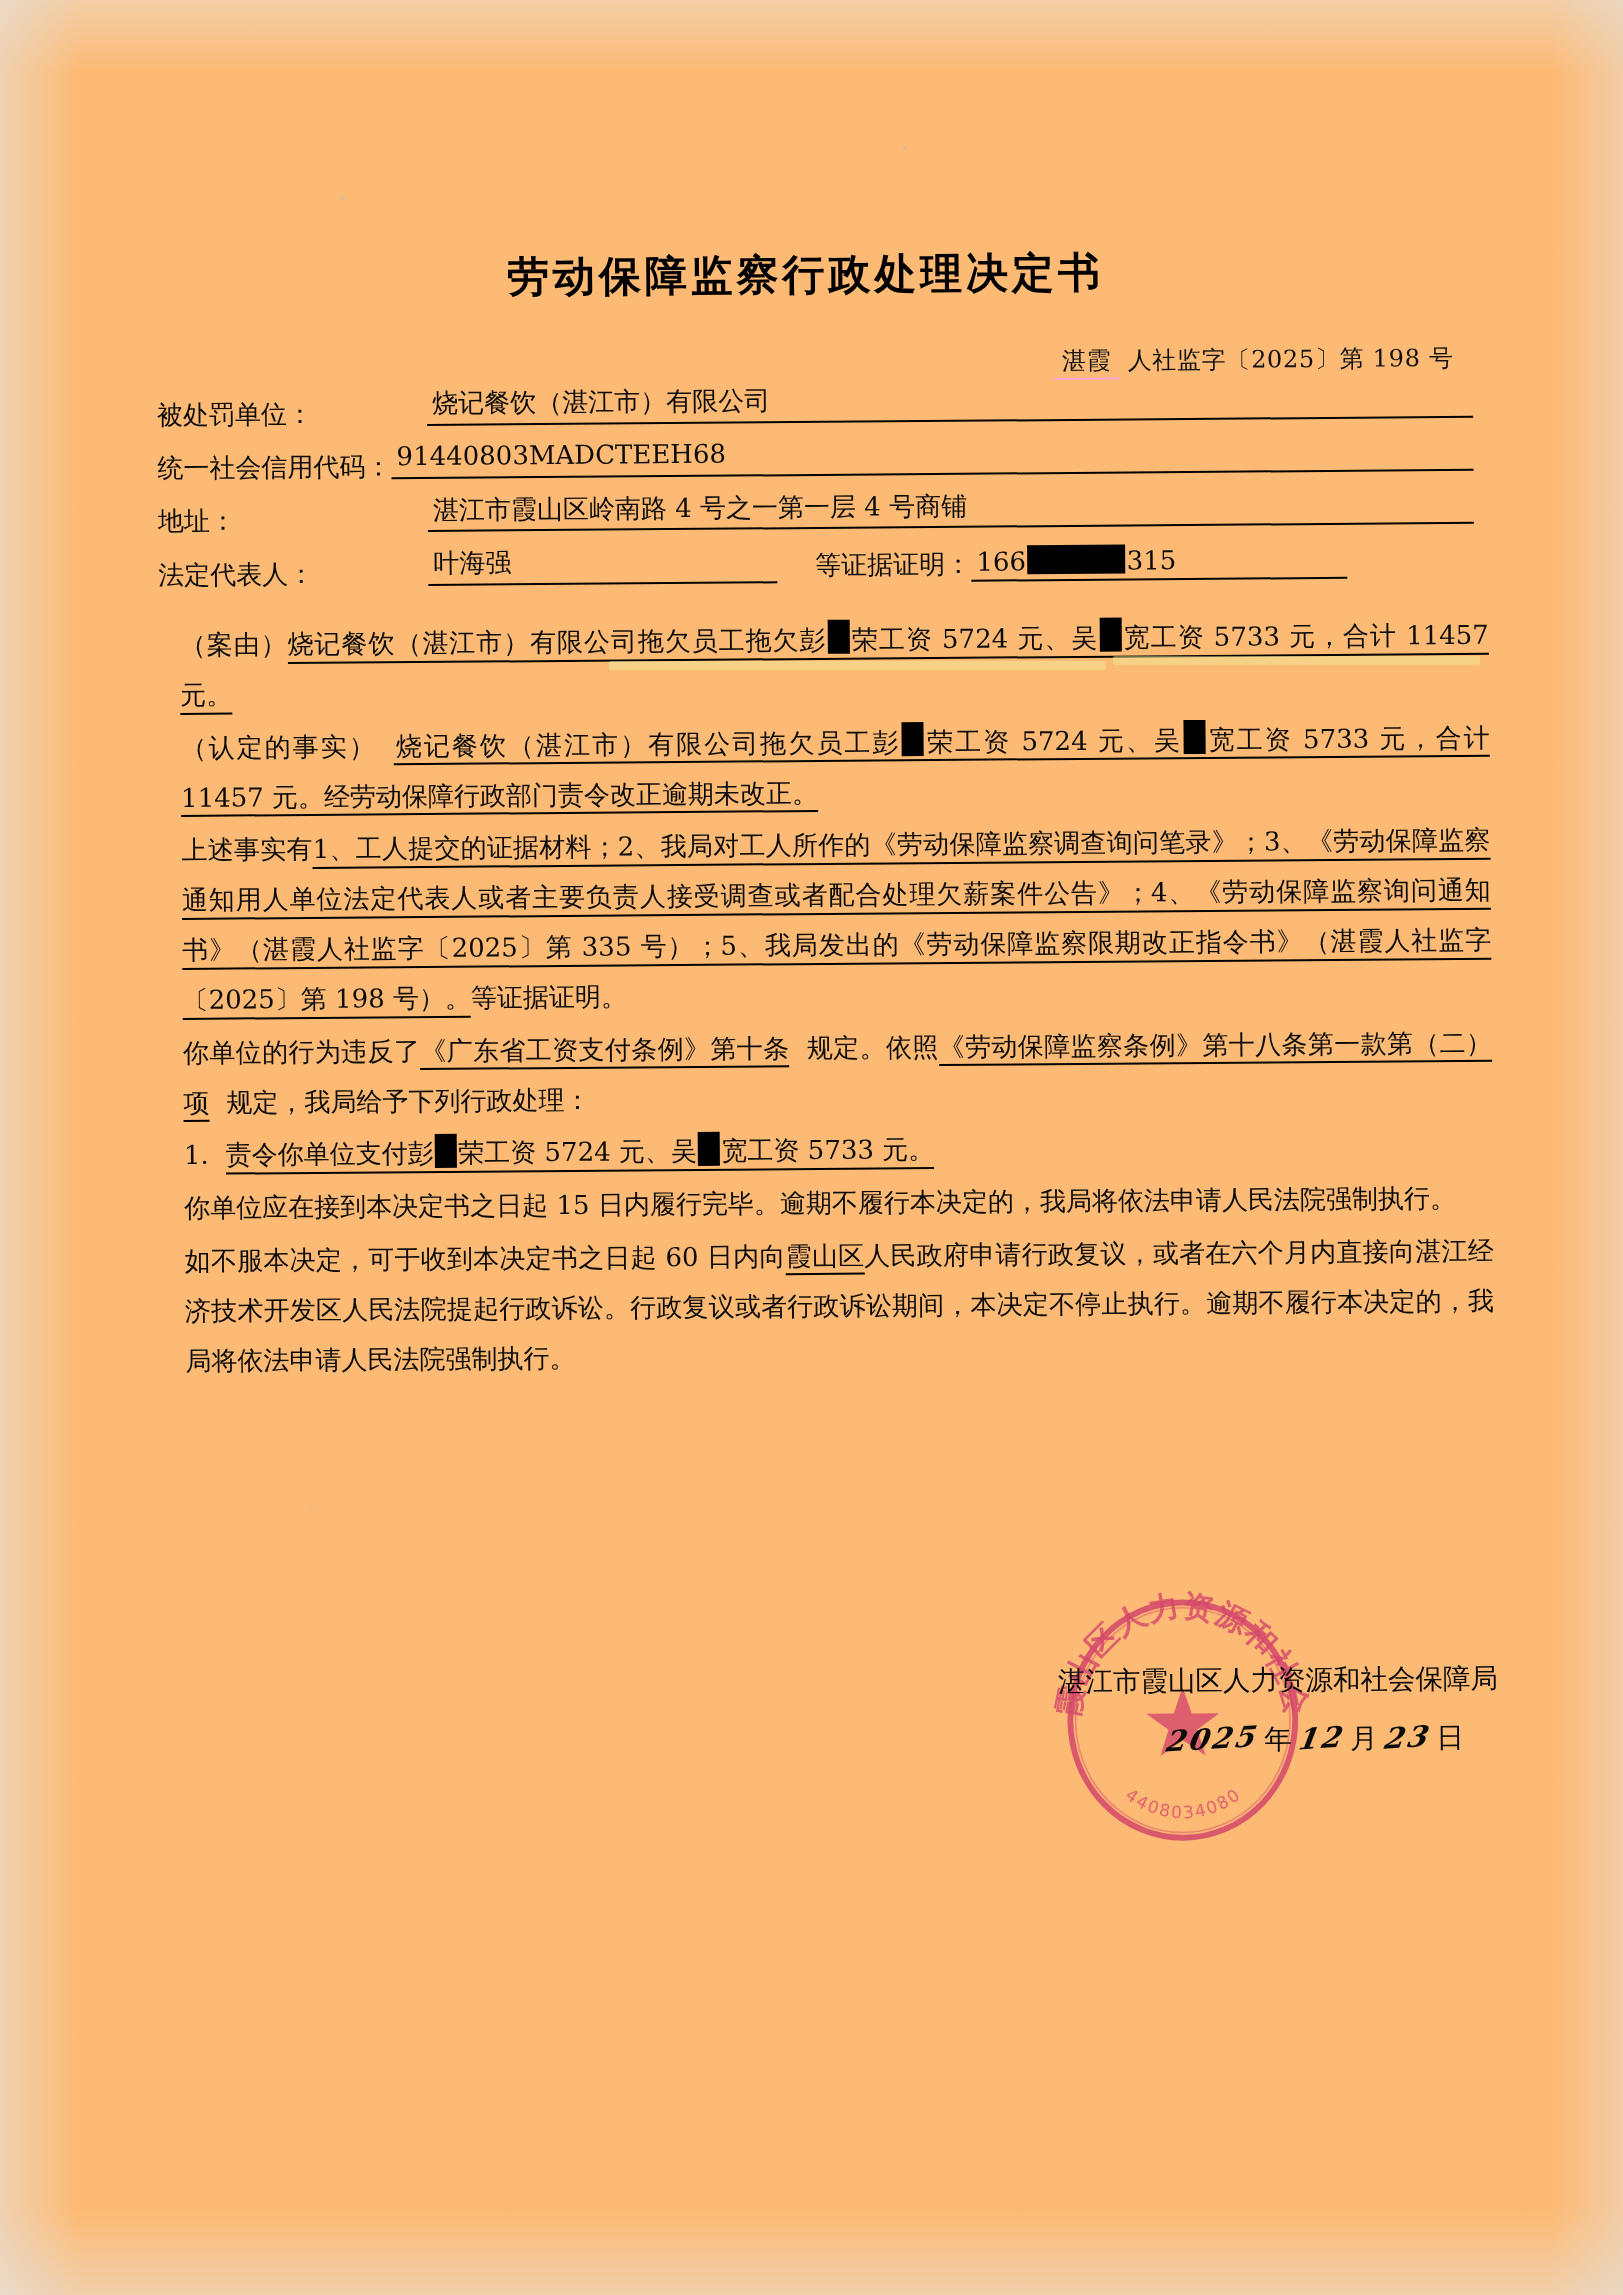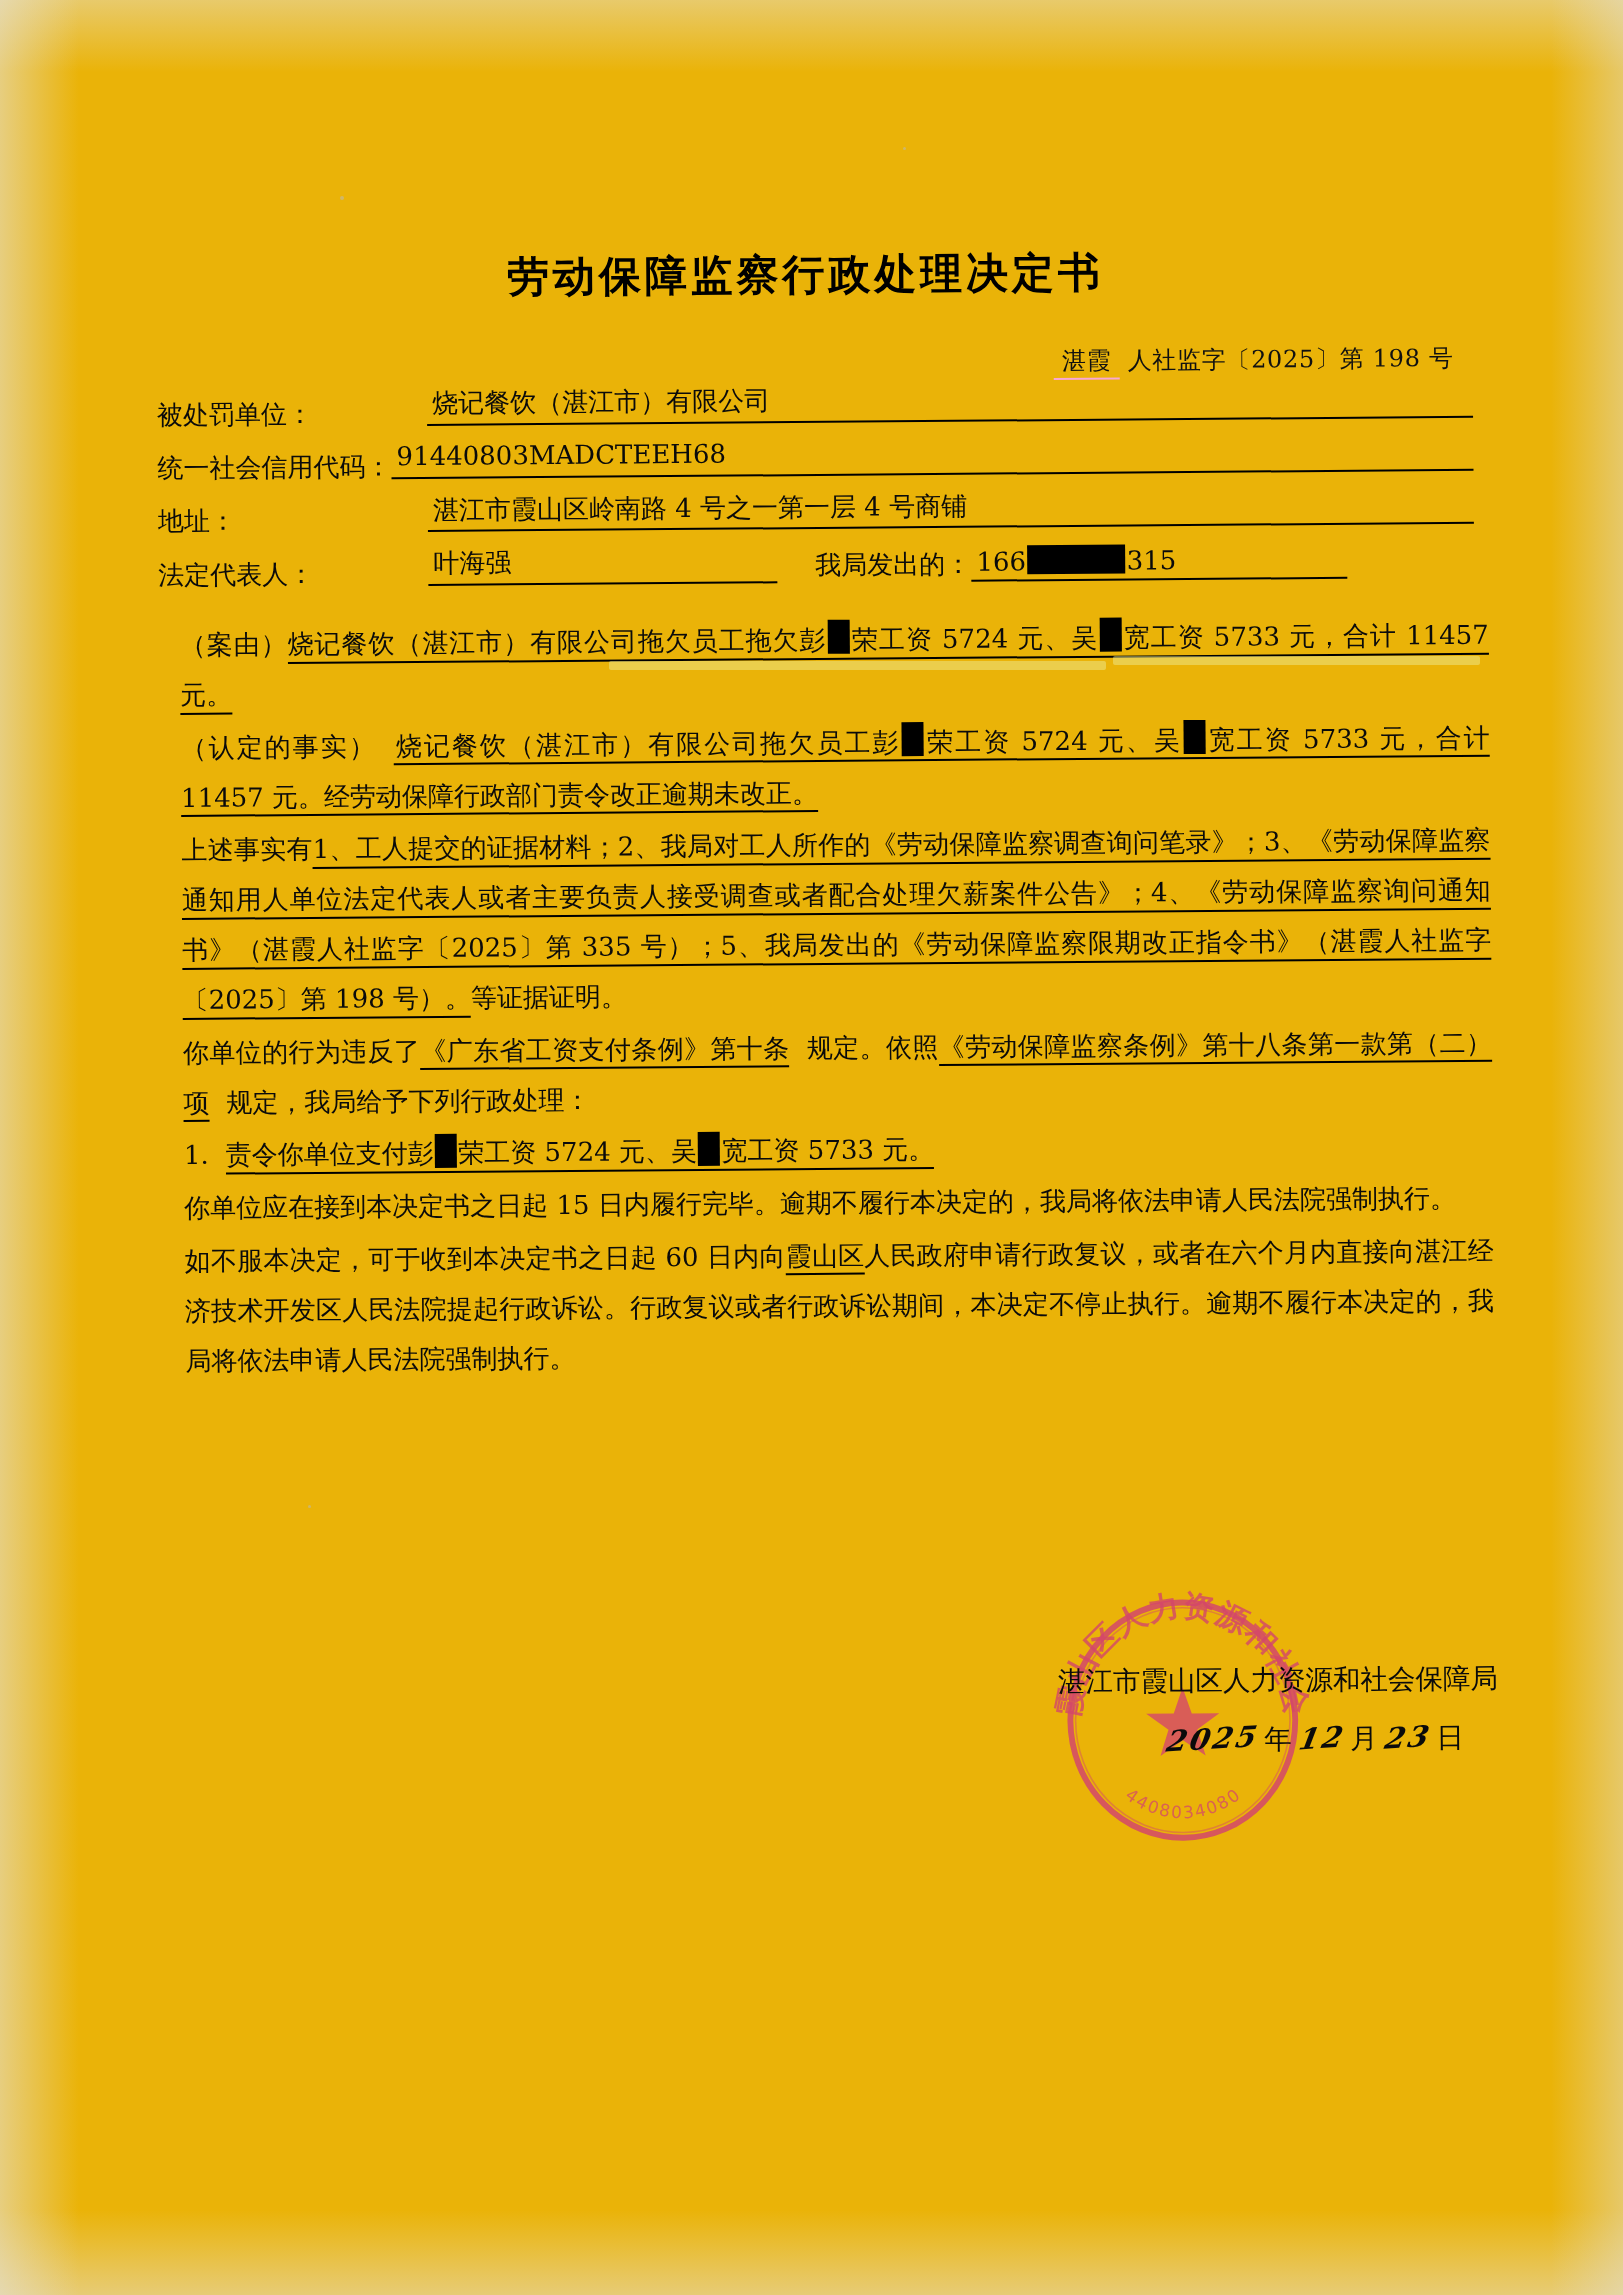--- a/index.html
+++ b/index.html
@@ -1,19 +1,19 @@
 <!DOCTYPE html>
 <html style="font-size:10.5px"><head>
 <meta charset="utf-8">
 <style>
   html,body{margin:0;padding:0;background:#8d8d8d;}
   body{font-family:"DejaVu Serif","Liberation Serif",serif;}
   .page{
     position:relative;width:1623px;height:2295px;
-    background:#eab308;overflow:hidden;
+    background:#fdba74;overflow:hidden;
     box-sizing:border-box;
   }
   
   .paper-tone{
     position:absolute;inset:0;
     background:
       linear-gradient(90deg, rgba(228,228,226,.55) 0px, rgba(255,255,255,0) 79px),
       linear-gradient(-90deg, rgba(226,226,224,.45) 0px, rgba(255,255,255,0) 72px),
       linear-gradient(180deg, rgba(230,230,228,.45) 0px, rgba(255,255,255,0) 72px),
       linear-gradient(0deg, rgba(228,228,226,.5) 0px, rgba(255,255,255,0) 85px);
@@ -162,21 +162,21 @@
       </div>
 
       <div class="frow">
         <span class="flabel spread2">地址：</span>
         <span class="fval">湛江市霞山区岭南路 4 号之一第一层 4 号商铺</span>
       </div>
 
       <div class="frow">
         <span class="flabel spread">法定代表人：</span>
         <span class="fval short">叶海强</span>
-        <span class="inline-label">我局发出的：</span>
+        <span class="inline-label">等证据证明：</span>
         <span class="fval phone"><span>166</span><span class="redact phone"></span><span>315</span></span>
       </div>
 
     </div>
 
     <div class="body">
 
       <p class="para indent"><span>（案由）</span><span class="uline"><span>烧记餐饮（湛江市）有限公司拖欠员工拖欠彭</span><span class="redact name"></span><span>荣工资 5724 元、吴</span><span class="redact name"></span><span>宽工资 5733 元，合计 11457 元。</span></span></p>
 
       <p class="para indent"><span>（认定的事实）</span><span class="gap"></span><span class="uline"><span>烧记餐饮（湛江市）有限公司拖欠员工彭</span><span class="redact name"></span><span>荣工资 5724 元、吴</span><span class="redact name"></span><span>宽工资 5733 元，合计 11457 元。经劳动保障行政部门责令改正逾期未改正。</span></span></p>

